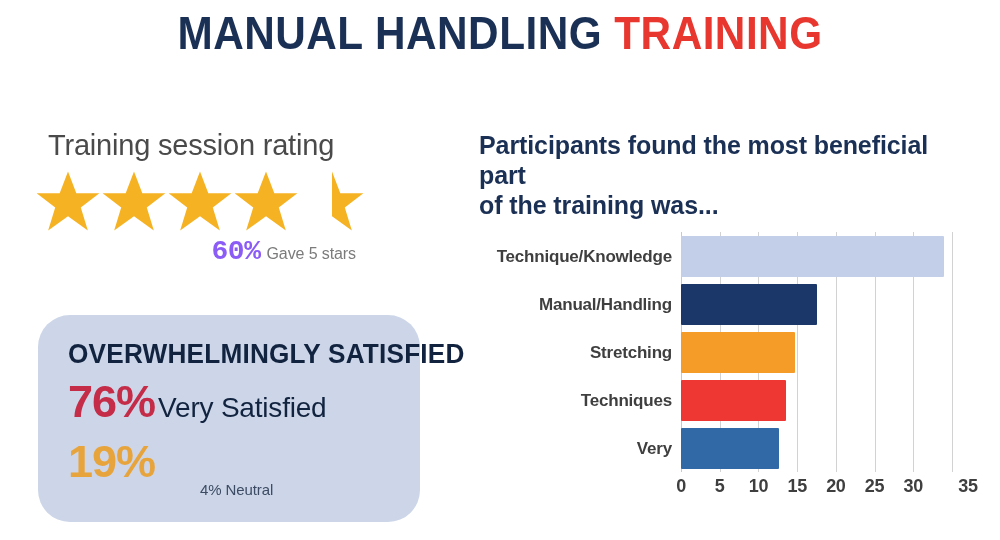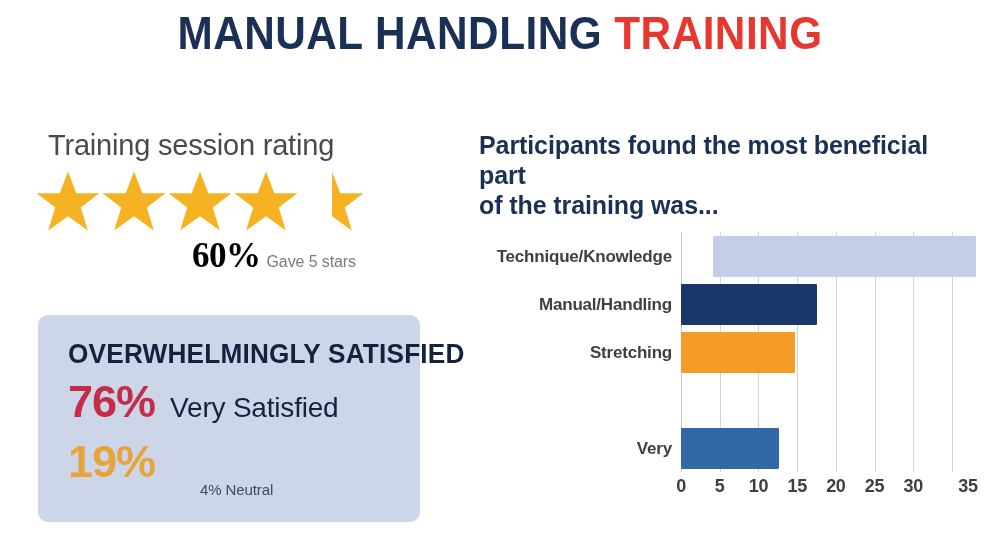--- a/index.html
+++ b/index.html
@@ -60,42 +60,42 @@
   .star-svg { display: block; }
 
   .gave-line {
     display: flex;
     align-items: baseline;
     justify-content: flex-end;
     width: 320px;
     margin-top: 2px;
   }
   .gave-pct {
-    font-family: Liberation Serif, serif;
-    font-size: 35px;
-    font-weight: 700;
-    color: #000000;
+    font-family: Liberation Mono, monospace;
+    font-size: 28px;
+    font-weight: 700;
+    color: #8b5cf6;
     letter-spacing: -0.5px;
   }
   .gave-label {
     font-size: 16px;
     color: #7b7b7b;
     margin-left: 6px;
     letter-spacing: -0.1px;
   }
 
   
   .sat-card {
     position: absolute;
     left: 38px;
     top: 315px;
     width: 382px;
     height: 207px;
     background: #ccd6e8;
-    border-radius: 10px;
+    border-radius: 32px;
     box-sizing: border-box;
     padding: 24px 26px 0 30px;
   }
   .sat-title {
     font-family: "Liberation Sans Narrow", "Liberation Sans", sans-serif;
     font-size: 27px;
     font-weight: 700;
     color: #12233f;
     letter-spacing: 0.2px;
     line-height: 30px;
@@ -117,21 +117,21 @@
     letter-spacing: -1px;
   }
   .sat-pct.very { color: #c42c48; }
   .sat-pct.ok   { color: #e8a43c; }
   .sat-text {
     font-size: 28px;
     color: #12233f;
     line-height: 50px;
     letter-spacing: -0.2px;
   }
-  .sat-text.very { margin-left: 15px; }
+  .sat-text.very { margin-left: 3px; }
   .sat-text.ok   { margin-left: 12px; }
   .sat-neutral {
     font-size: 15px;
     color: #3c4b63;
     margin: -6px 0 0 132px;
     letter-spacing: -0.1px;
   }
 
   
   .right-col {
@@ -276,31 +276,35 @@
 <div class="chart">
   <div class="plot" id="plot">
       <div class="gridline axis" style="left: 0px;"></div>
       <div class="gridline" style="left: 38.7143px;"></div>
       <div class="gridline" style="left: 77.4286px;"></div>
       <div class="gridline" style="left: 116.143px;"></div>
       <div class="gridline" style="left: 154.857px;"></div>
       <div class="gridline" style="left: 193.571px;"></div>
       <div class="gridline" style="left: 232.286px;"></div>
       <div class="gridline" style="left: 271px;"></div>
-      <div class="bar-lane" style="top: 0px; width: 271px; padding-left: 32px;">
+      <div class="bar-lane" style="top: 0px; width: 271px;">
         <div class="bar-label">Technique/Knowledge</div>
         <div class="bar" style="width: 263.257px; background: rgb(195, 207, 232);"></div>
       </div>
       <div class="bar-lane" style="top: 48px; width: 271px; text-align: center;">
         <div class="bar-label">Manual/Handling</div>
         <div class="bar" style="width: 135.5px; background: rgb(27, 54, 104);"></div>
       </div>
       <div class="bar-lane" style="top: 96px; width: 271px;">
         <div class="bar-label">Stretching</div>
         <div class="bar" style="width: 113.82px; background: rgb(245, 155, 39);"></div>
+      </div>
+      <div class="bar-lane" style="top: 144px; width: 271px;">
+        <div class="bar-label">Techniques</div>
+        <div class="bar" style="width: 104.529px; background: rgb(238, 55, 51);"></div>
       </div>
       <div class="bar-lane" style="top: 192px; width: 271px;">
         <div class="bar-label">Very</div>
         <div class="bar" style="width: 98.3343px; background: rgb(48, 105, 165);"></div>
       </div>
     </div>
   <div class="x-axis" id="xaxis">
       <div class="x-tick" style="left: 0px;">0</div>
       <div class="x-tick" style="left: 38.7143px;">5</div>
       <div class="x-tick" style="left: 77.4286px;">10</div>

